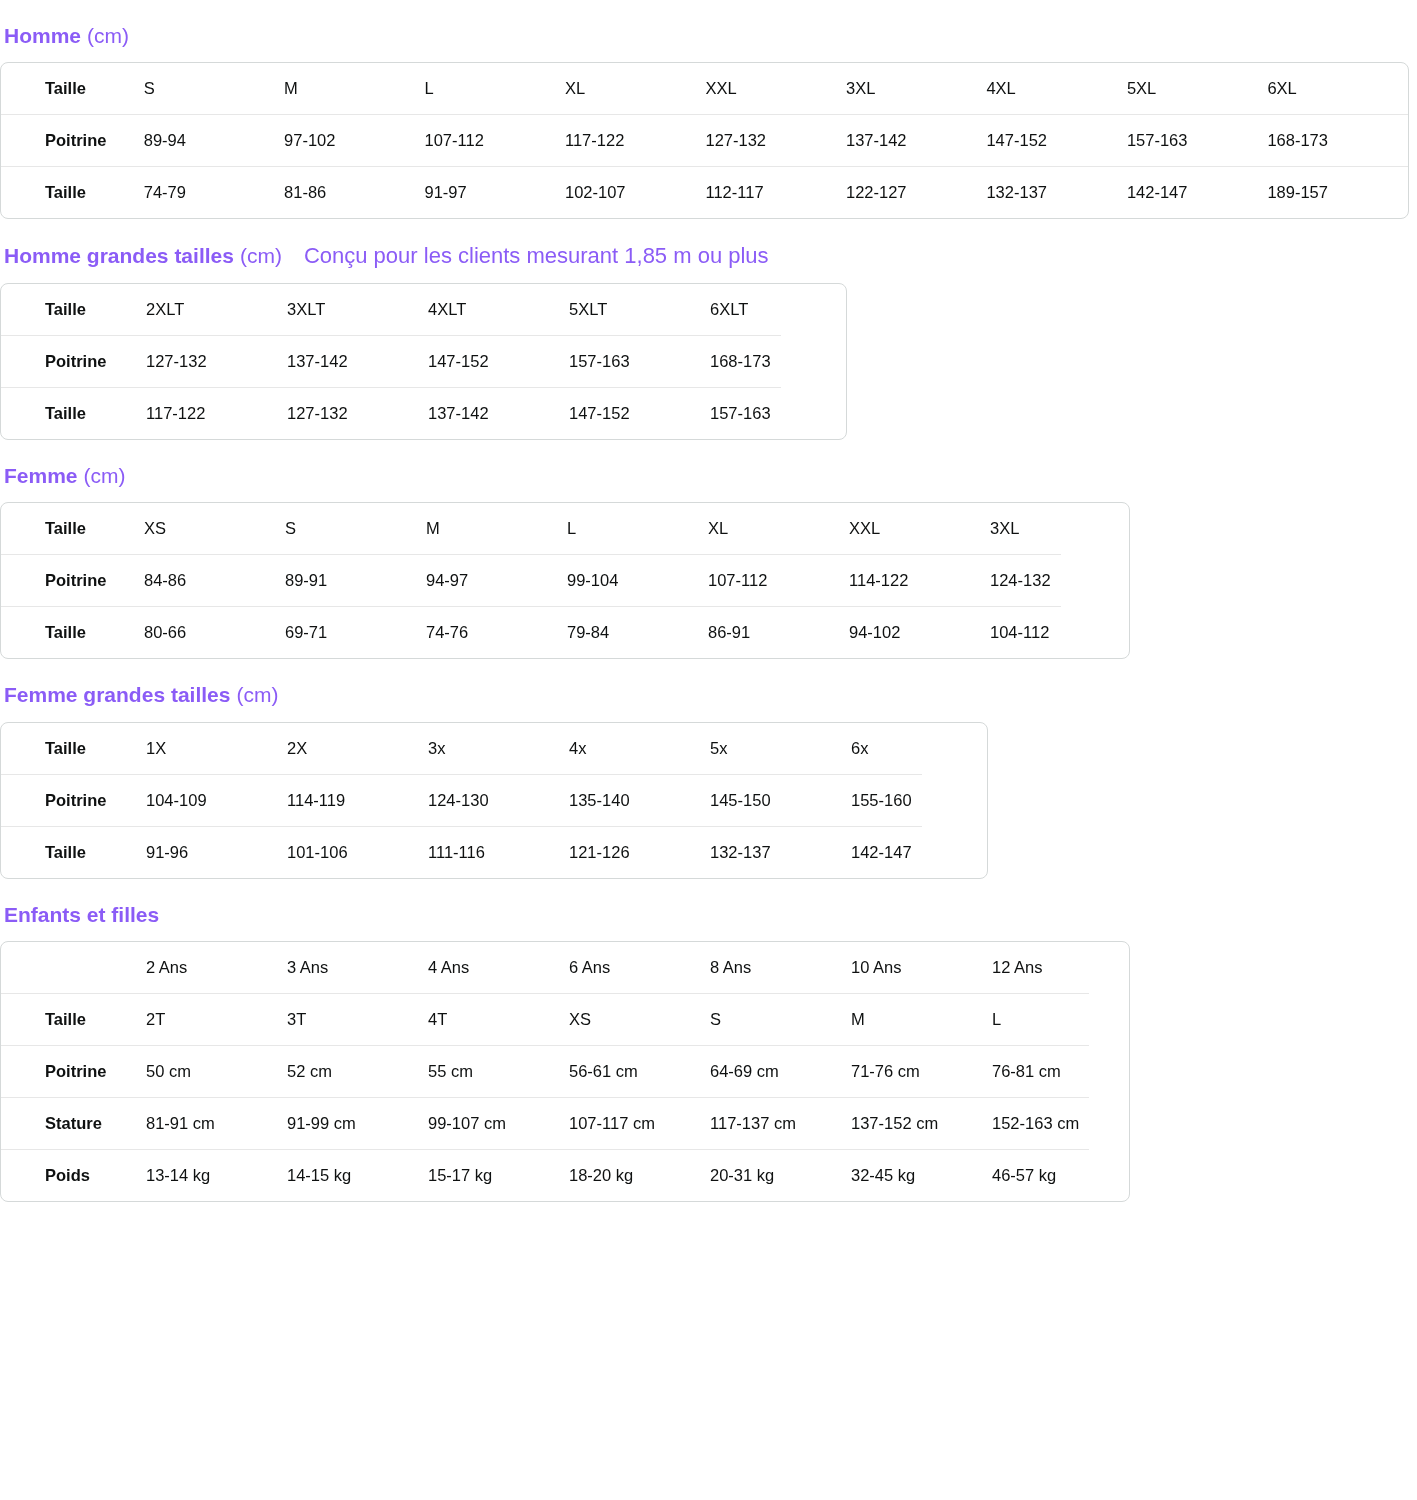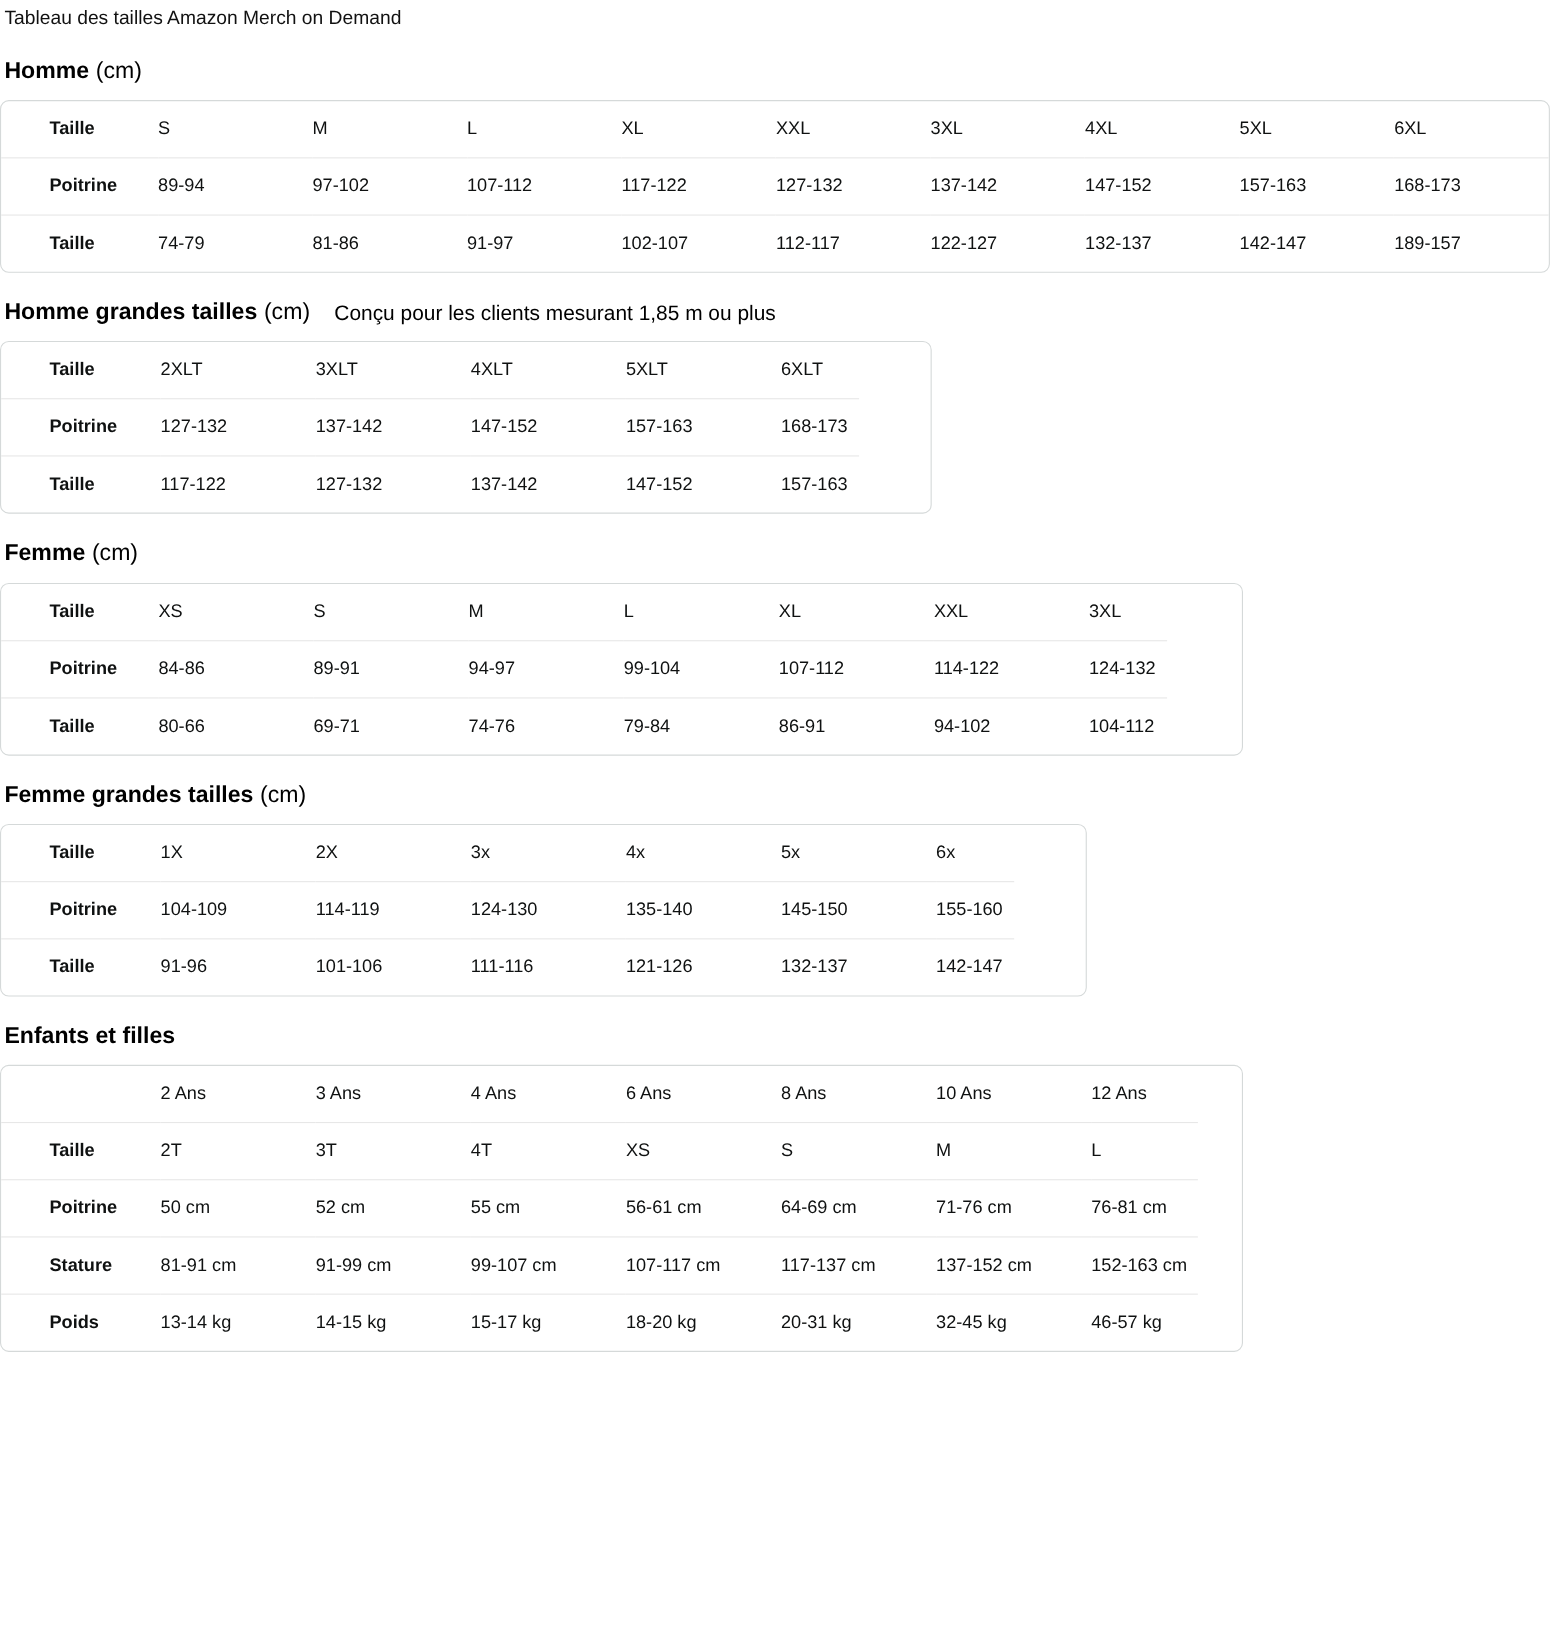--- a/index.html
+++ b/index.html
@@ -23,34 +23,34 @@
     color: #111111;
     padding: 4px 0 0 4px;
     line-height: 1.4;
   }
   .section {
     margin-top: 22px;
   }
   .section-heading {
     font-size: 21px;
     font-weight: bold;
-    color: #000000;
+    color: #8b5cf6;
     padding-left: 4px;
     line-height: 1.35;
     display: flex;
-    align-items: flex-end;
+    align-items: center;
     flex-wrap: wrap;
   }
   .section-heading .unit {
     font-weight: normal;
     margin-left: 6px;
   }
   .section-heading .note {
     font-weight: normal;
-    font-size: 19px;
+    font-size: 22px;
     margin-left: 22px;
   }
   .table-wrap {
     margin-top: 12px;
     border: 1px solid #d5d9d9;
     border-radius: 8px;
     overflow: hidden;
     display: inline-block;
     vertical-align: top;
     background: #ffffff;
@@ -82,21 +82,20 @@
   .men-table .col-label { width: 143px; }
   .men-table .col-v { width: 141px; }
 
   .spacer-bottom { height: 30px; }
 </style>
 </head>
 <body>
 
 <div class="page">
 
-  <div class="doc-title">Tableau des tailles Amazon Merch on Demand</div>
 
   <div class="section">
     <div class="section-heading">
       <span>Homme</span>
       <span class="unit">(cm)</span>
     </div>
     <div class="table-wrap" style="width:1407px;">
       <table class="men-table">
         <colgroup>
           <col class="col-label" style="width:143px">

